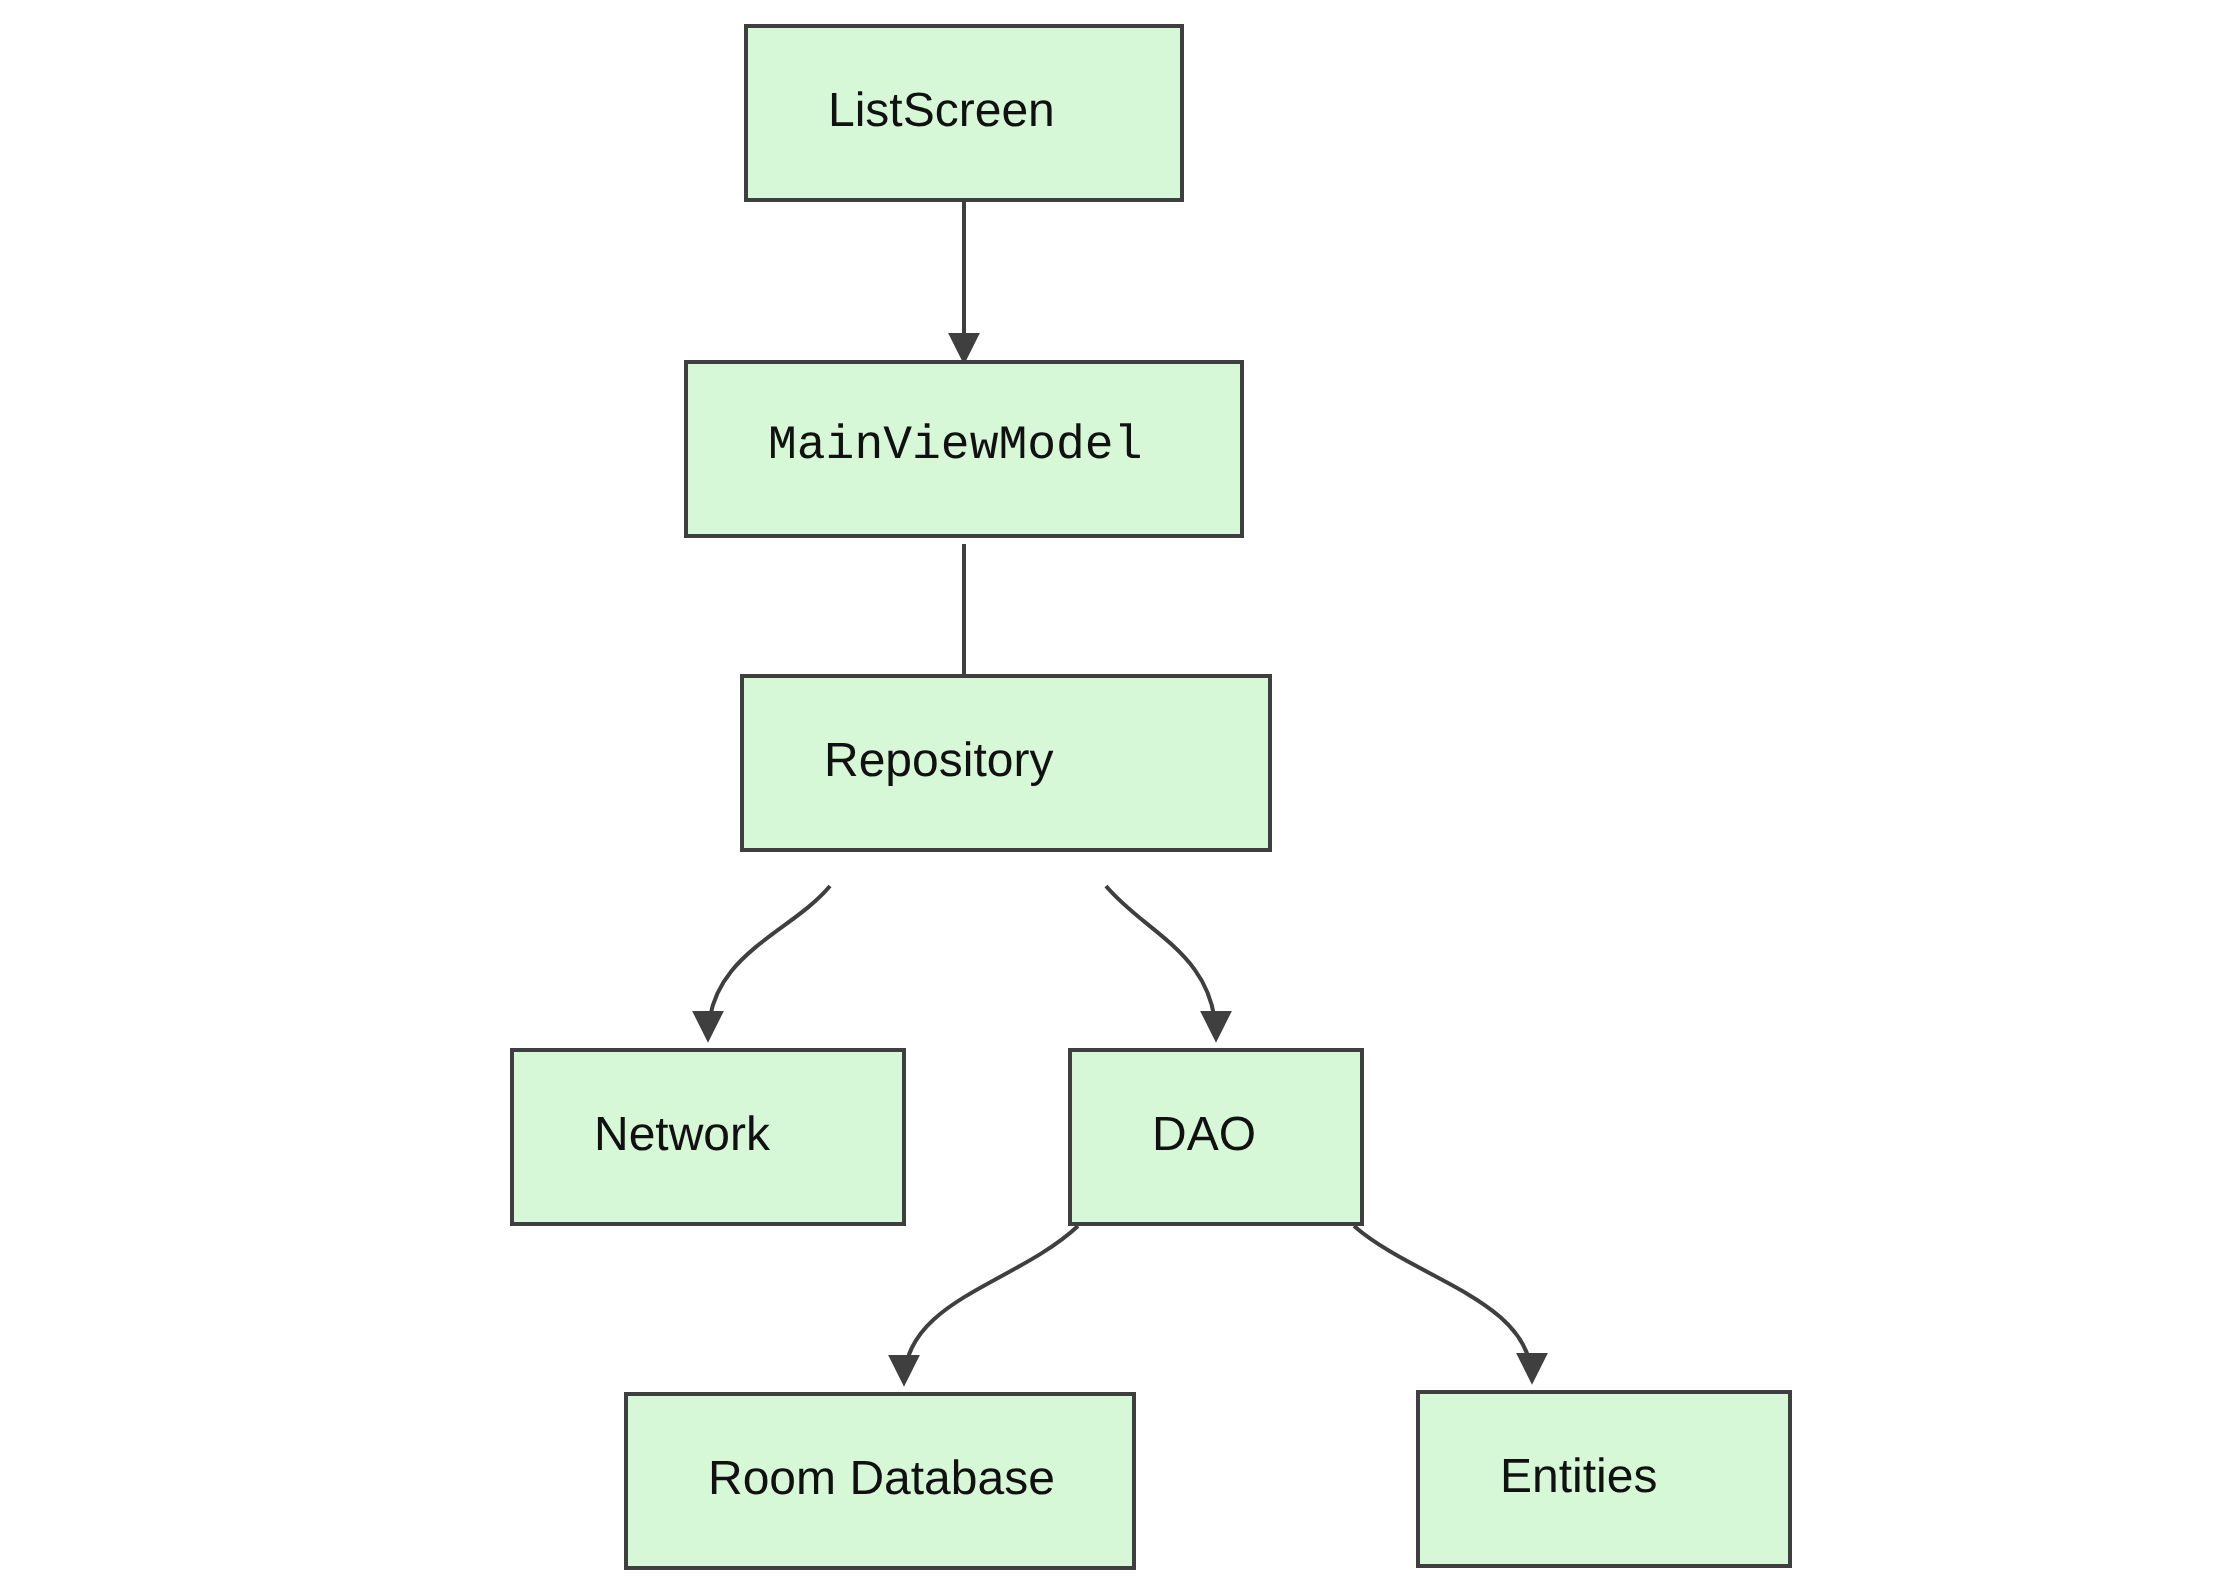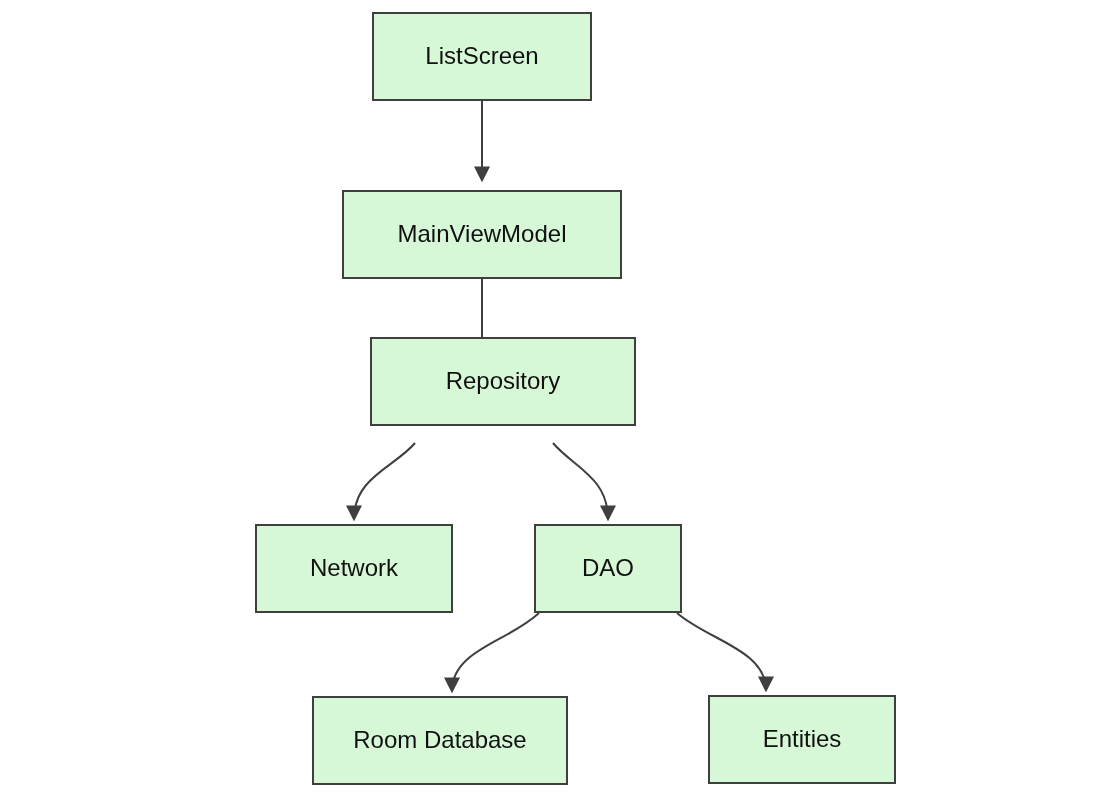--- a/index.html
+++ b/index.html
@@ -31,21 +31,21 @@
     fill: var(--edge-line, #3f3f3f);
     stroke: none;
   }
   .node {
     position: absolute;
     box-sizing: border-box;
     background: var(--node-fill, #d7f8d7);
     border: 2px solid var(--node-border, #3f3f3f);
     display: flex;
     align-items: center;
-    justify-content: center;
+    padding-left: 40px;
   }
   .node .label {
     color: var(--text, #111111);
     font-size: 24px;
     line-height: 1.2;
     white-space: nowrap;
   }
 </style>
 </head>
 <body>
@@ -63,21 +63,21 @@
     <path class="edge" d="M 415,443 C 395,467 354,477 354,519" marker-end="url(#arrow)"></path>
     <path class="edge" d="M 553,443 C 573,467 608,477 608,519" marker-end="url(#arrow)"></path>
     <path class="edge" d="M 539,613 C 508,642 452,650 452,691" marker-end="url(#arrow)"></path>
     <path class="edge" d="M 677,613 C 708,640 766,650 766,690" marker-end="url(#arrow)"></path>
   </svg>
 
   <div class="node" style="left:372px; top:12px; width:220px; height:89px;">
     <span class="label">ListScreen</span>
   </div>
 
-  <div class="node" style="left:342px; top:190px; width:280px; height:89px;">
+  <div class="node" style="left:342px; top:180px; width:280px; height:89px;font-family:Liberation Mono, monospace;">
     <span class="label">MainViewModel</span>
   </div>
 
   <div class="node" style="left:370px; top:337px; width:266px; height:89px;">
     <span class="label">Repository</span>
   </div>
 
   <div class="node" style="left:534px; top:524px; width:148px; height:89px;">
     <span class="label">DAO</span>
   </div>

